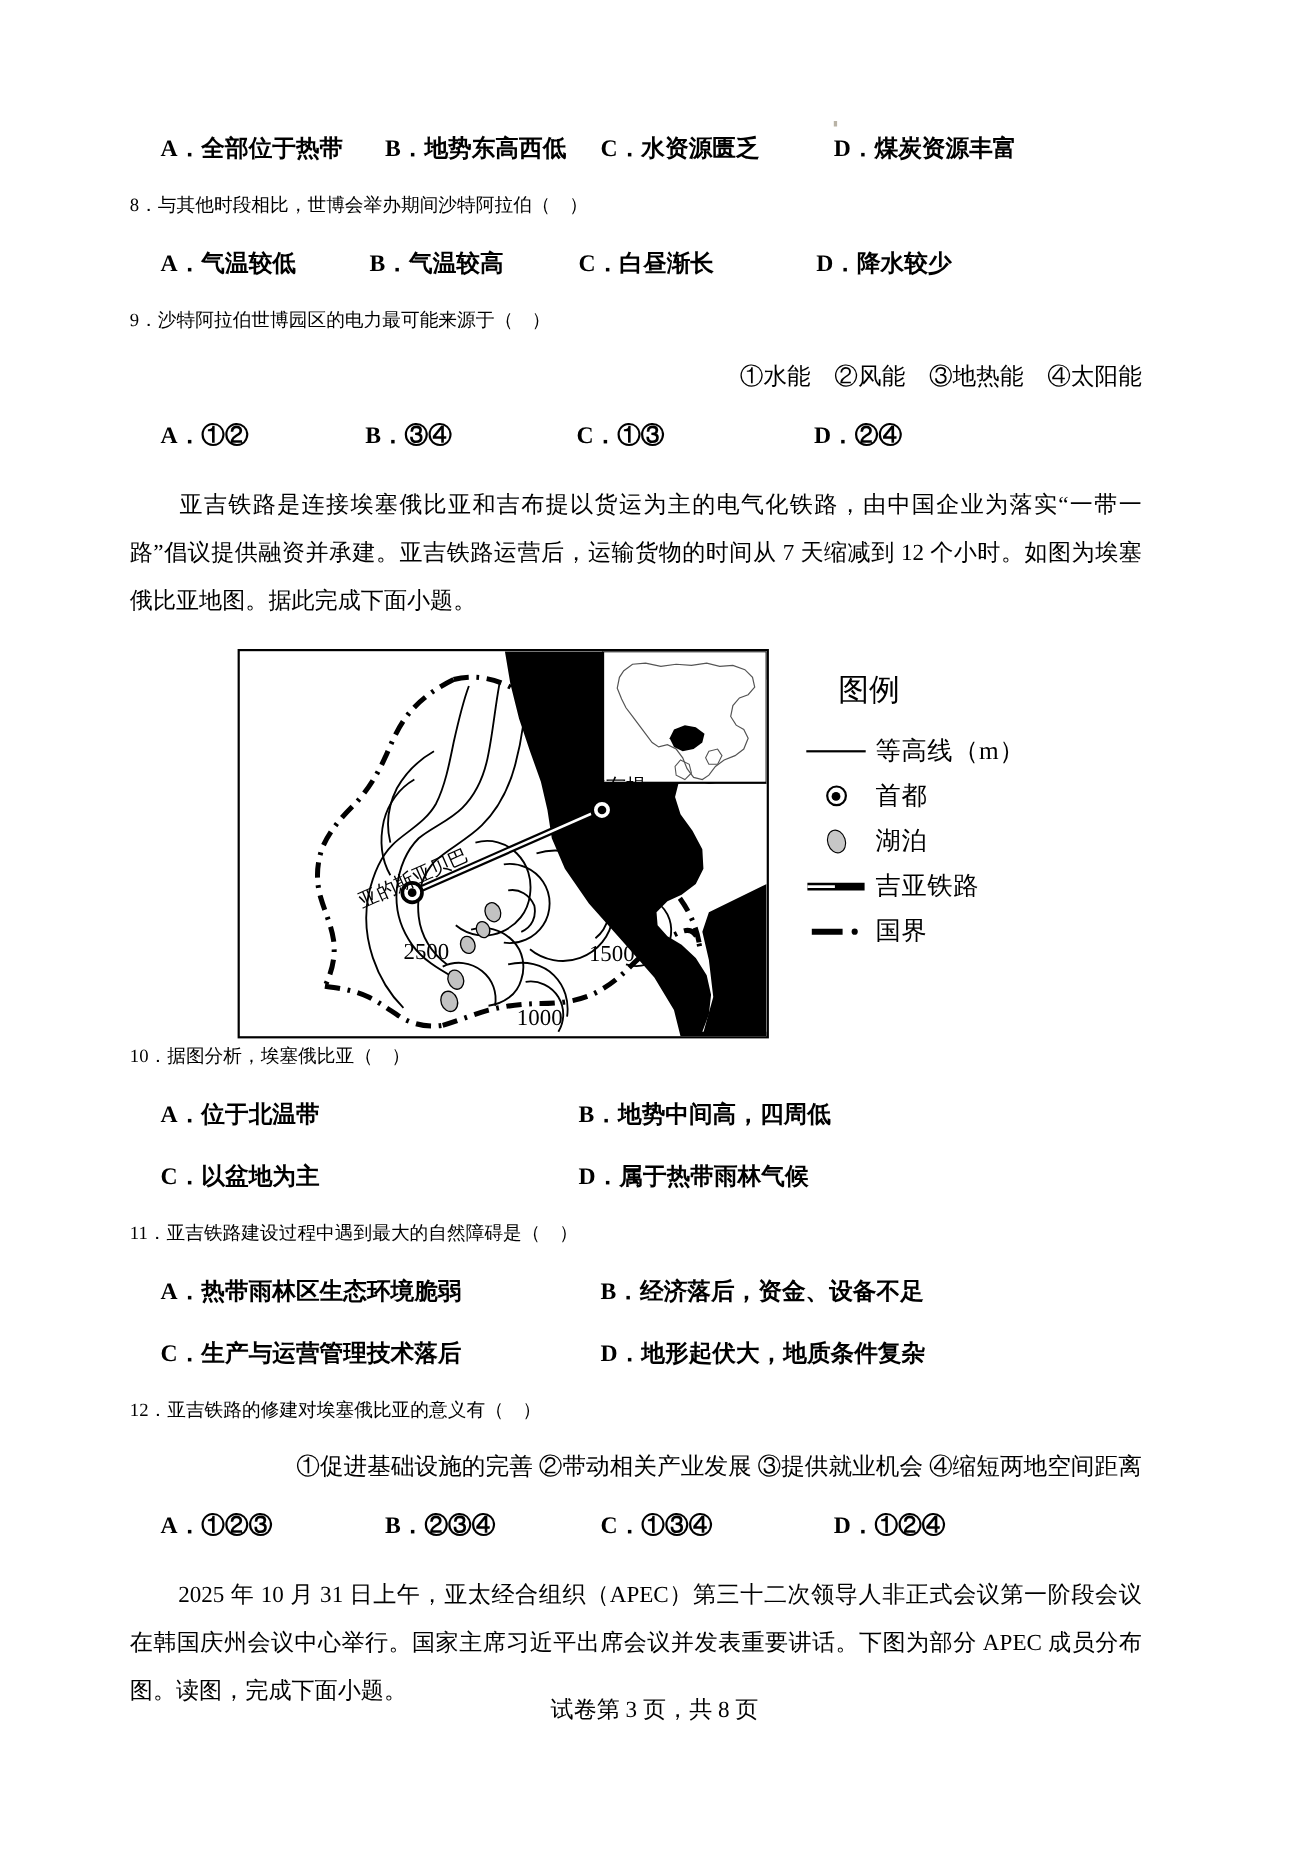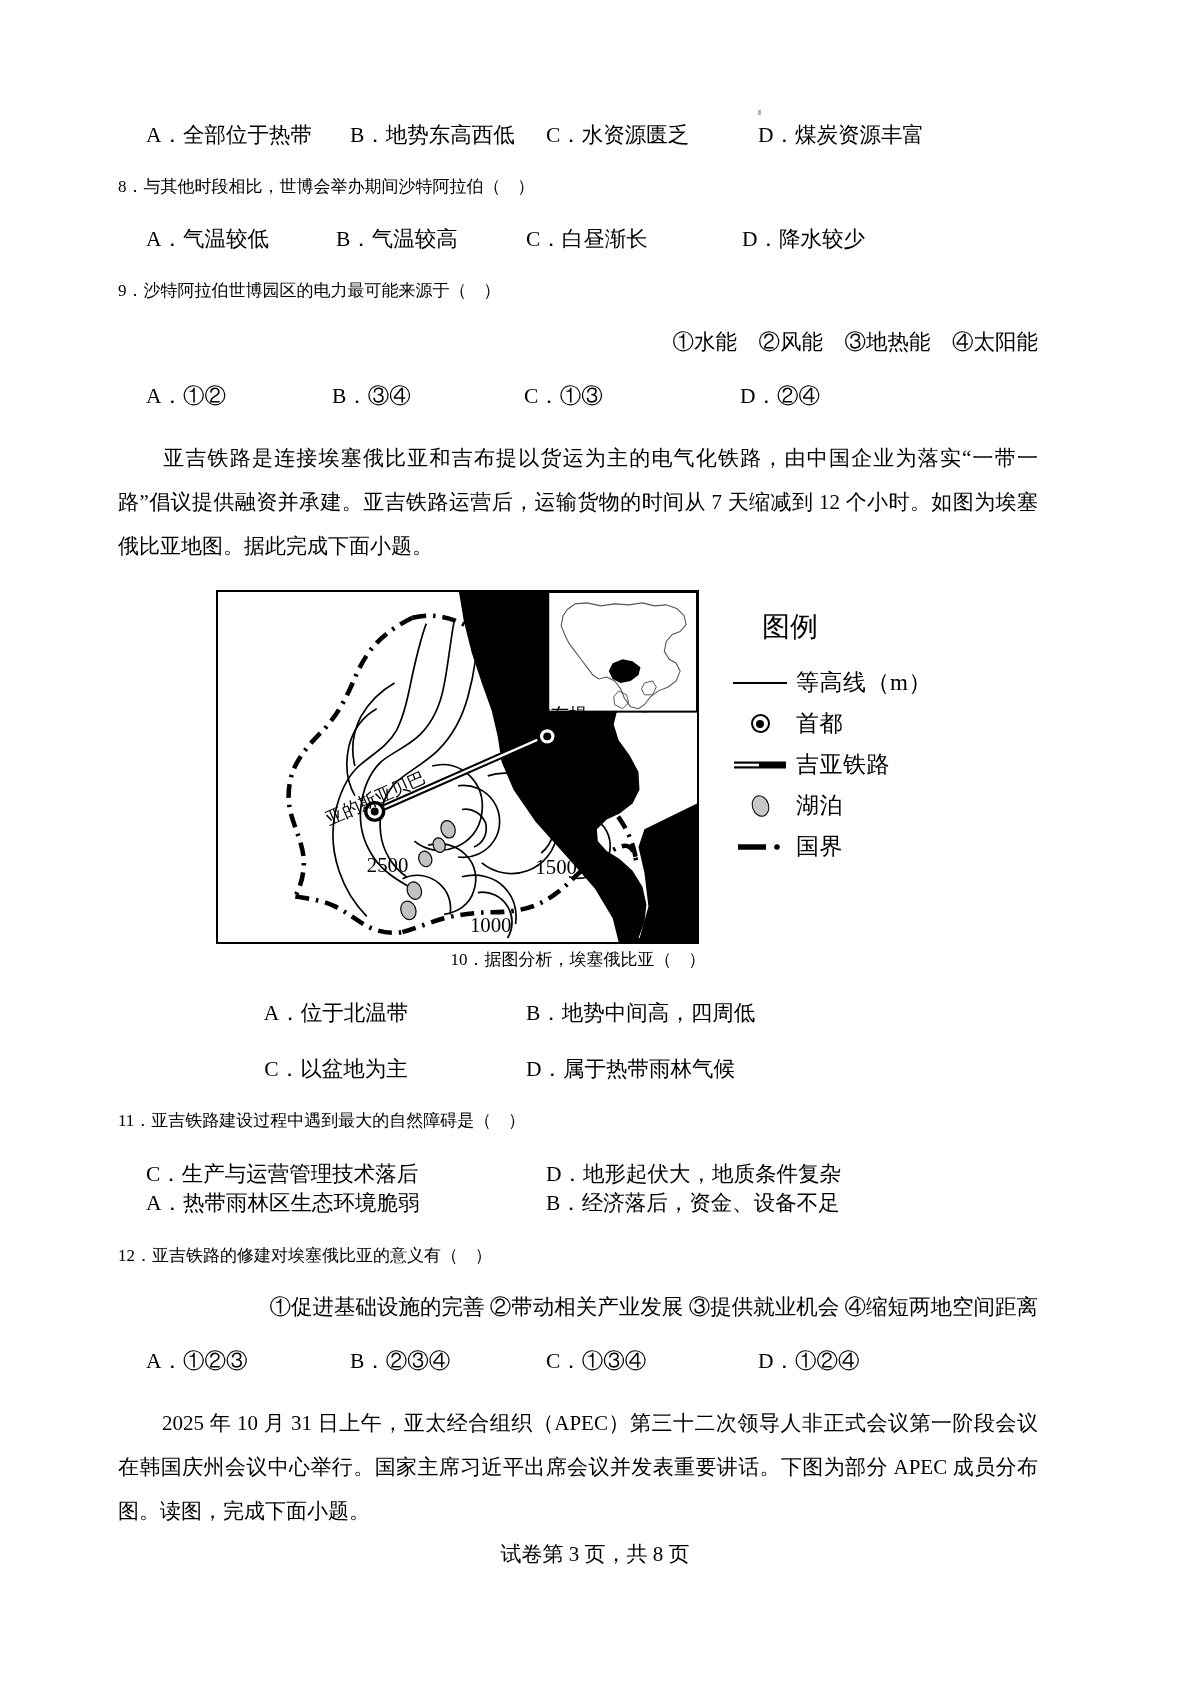--- a/index.html
+++ b/index.html
@@ -29,21 +29,21 @@
   }
   .block { margin-bottom: 26px; }
 
   .opts {
     display: flex;
     font-size: 21.5px;
     white-space: nowrap;
     padding-left: 28px;
     box-sizing: border-box;
   }
-  .opt { display: inline-block; }
+  .opt { display: inline-block; font-weight: bold; }
 
   
   .opts.four .opt:nth-child(1) { width: 204px; }
   .opts.four .opt:nth-child(2) { width: 196px; }
   .opts.four .opt:nth-child(3) { width: 212px; }
   .opts.four .opt:nth-child(4) { width: auto; }
 
   .opts.fourB .opt:nth-child(1) { width: 190px; }
   .opts.fourB .opt:nth-child(2) { width: 190px; }
   .opts.fourB .opt:nth-child(3) { width: 216px; }
@@ -331,68 +331,68 @@
 
         <div class="legend-row">
           <span class="legend-sym">
             <span class="sym-capital"></span>
           </span>
           <span class="legend-label">首都</span>
         </div>
 
         <div class="legend-row">
           <span class="legend-sym">
+            <span class="sym-lake"></span>
+          </span>
+          <span class="legend-label">湖泊</span>
+        </div>
+
+        <div class="legend-row">
+          <span class="legend-sym">
             <svg width="56" height="14" viewBox="0 0 56 14">
               <line x1="2" y1="7" x2="54" y2="7" stroke="#000" stroke-width="7"></line>
               <line x1="2" y1="7" x2="27" y2="7" stroke="#fff" stroke-width="2.6"></line>
             </svg>
           </span>
           <span class="legend-label">吉亚铁路</span>
-        </div>
-
-        <div class="legend-row">
-          <span class="legend-sym">
-            <span class="sym-lake"></span>
-          </span>
-          <span class="legend-label">湖泊</span>
         </div>
 
         <div class="legend-row">
           <span class="legend-sym">
             <svg width="56" height="14" viewBox="0 0 56 14">
               <line x1="6" y1="7" x2="34" y2="7" stroke="#000" stroke-width="5.5"></line>
               <circle cx="45" cy="7" r="2.8" fill="#000"></circle>
             </svg>
           </span>
           <span class="legend-label">国界</span>
         </div>
       </div>
     </div>
 
-    <div class="block" style="margin-top:380px;text-align:center;">
+    <div class="block" style="margin-top:380px;">
       <div class="qnum" style="margin-bottom:27px;">10．据图分析，埃塞俄比亚（　）</div>
       <div class="opts two" style="margin-bottom:27px;">
         <span class="opt">A．位于北温带</span>
         <span class="opt">B．地势中间高，四周低</span>
       </div>
       <div class="opts two">
         <span class="opt">C．以盆地为主</span>
         <span class="opt">D．属于热带雨林气候</span>
       </div>
     </div>
 
     <div class="block">
       <div class="qnum" style="margin-bottom:27px;">11．亚吉铁路建设过程中遇到最大的自然障碍是（　）</div>
+      <div class="opts two wide" style="margin-bottom:27px;">
+        <span class="opt">A．热带雨林区生态环境脆弱</span>
+        <span class="opt">B．经济落后，资金、设备不足</span>
+      </div>
       <div class="opts two wide">
         <span class="opt">C．生产与运营管理技术落后</span>
         <span class="opt">D．地形起伏大，地质条件复杂</span>
-      </div>
-      <div class="opts two wide" style="margin-bottom:27px;">
-        <span class="opt">A．热带雨林区生态环境脆弱</span>
-        <span class="opt">B．经济落后，资金、设备不足</span>
       </div>
     </div>
 
     <div class="block">
       <div class="qnum" style="margin-bottom:25px;">12．亚吉铁路的修建对埃塞俄比亚的意义有（　）</div>
       <div class="circled" style="margin-bottom:25px;">①促进基础设施的完善  ②带动相关产业发展  ③提供就业机会  ④缩短两地空间距离</div>
       <div class="opts four">
         <span class="opt">A．①②③</span>
         <span class="opt">B．②③④</span>
         <span class="opt">C．①③④</span>

